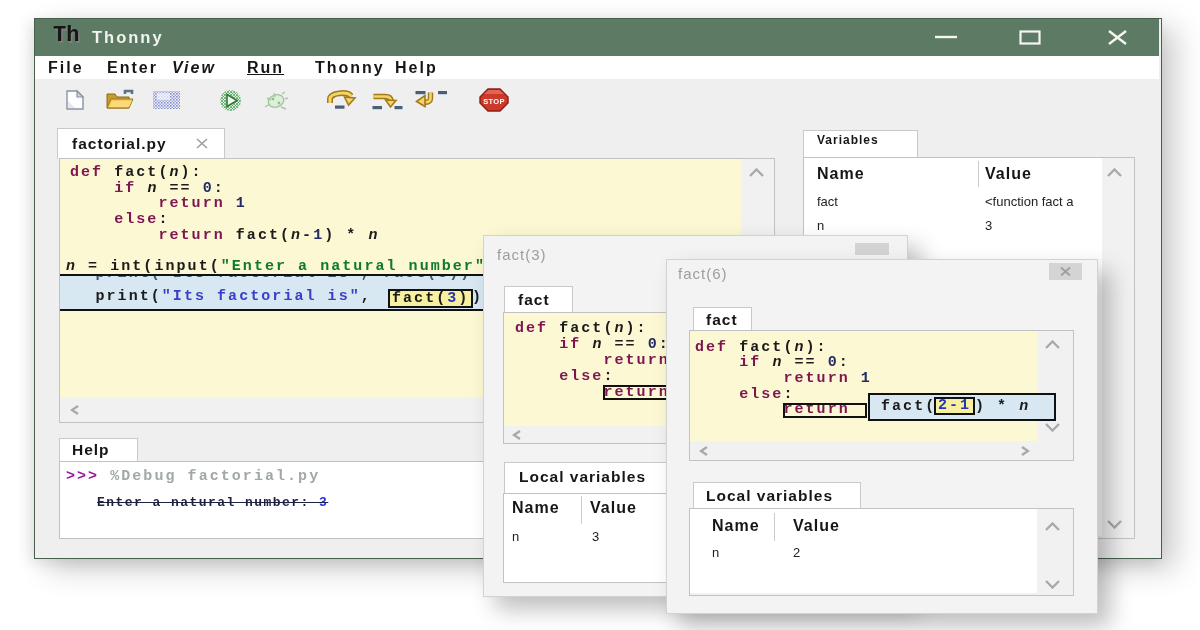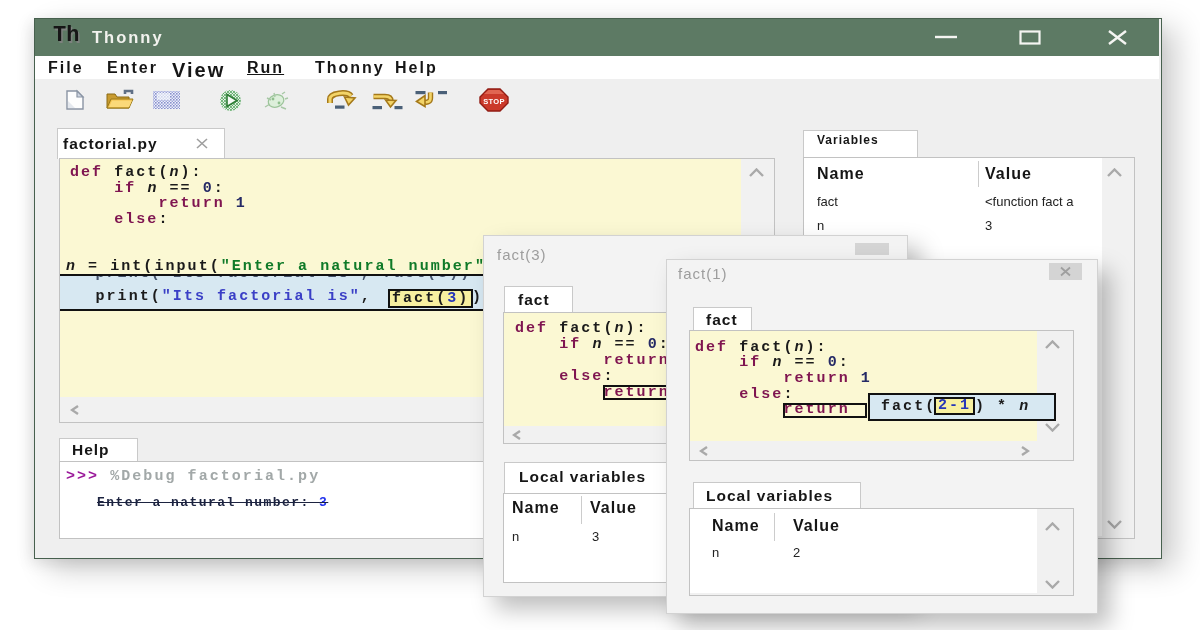--- a/index.html
+++ b/index.html
@@ -35,21 +35,21 @@
 <svg class="abs" style="left:1019px;top:30px;" width="22" height="15">
     <rect x="1.5" y="1.5" width="19" height="12" fill="none" stroke="#f5f5f2" stroke-width="2.2"></rect>
   </svg>
 <svg class="abs" style="left:1107px;top:29px;" width="21" height="17">
     <path d="M2,2 L19,15 M19,2 L2,15" stroke="#f5f5f2" stroke-width="2.4"></path>
   </svg>
 
 <div class="abs" style="left:35px;top:56px;width:1124px;height:23px;background:#ffffff;"></div>
 <div class="abs ui" style="left:48px;top:59px;font-size:16px;letter-spacing:2px;">File</div>
 <div class="abs ui" style="left:107px;top:59px;font-size:16px;letter-spacing:2px;">Enter</div>
-<div class="abs ui" style="left:172px;top:59px;font-size:20px;letter-spacing:2px;">View</div>
+<div class="abs ui" style="left:172px;top:59px;font-size:16px;letter-spacing:2px;font-style:italic;">View</div>
 <div class="abs ui" style="left:247px;top:59px;font-size:16px;letter-spacing:2px;text-decoration:underline;">Run</div>
 <div class="abs ui" style="left:315px;top:59px;font-size:16px;letter-spacing:2px;">Thonny</div>
 <div class="abs ui" style="left:395px;top:59px;font-size:16px;letter-spacing:2px;">Help</div>
 
 <svg class="abs" style="left:64px;top:89px;" width="24" height="22">
   <path d="M3,2 L13,2 L19,8 L19,20 L3,20 Z" fill="#fdfdfd" stroke="#8a94a4" stroke-width="1.4"></path>
   <path d="M13,2 L13,8 L19,8 Z" fill="#cfd6e2" stroke="#8a94a4" stroke-width="1.2"></path>
   <path d="M4,19 L4,12 L11,19 Z" fill="#e4e8ee"></path>
 </svg>
 <svg class="abs" style="left:105px;top:88px;" width="34" height="24">
@@ -107,32 +107,33 @@
   <rect x="24" y="4" width="9" height="3.2" fill="#4a6078"></rect>
 </svg>
 <svg class="abs" style="left:478px;top:88px;" width="32" height="24">
   <path d="M10,1 L22,1 L30,9 L30,15 L22,23 L10,23 L2,15 L2,9 Z" fill="#cb3a2b" stroke="#921d15" stroke-width="1.4"></path>
   <path d="M10.5,2 L21.5,2 L26,6 L6,6 Z" fill="#e06552"></path>
   <text x="16" y="15.5" text-anchor="middle" font-family="Liberation Sans" font-weight="bold" font-size="7.5" fill="#ffffff" letter-spacing="0.3">STOP</text>
 </svg>
 
 <div class="abs" style="left:57px;top:128px;width:166px;height:30px;background:#ffffff;
      border:1px solid #c9c9c9;border-bottom:none;"></div>
-<div class="abs ui" style="left:63px;top:135px;font-size:15.5px;text-align:right;">factorial.py</div>
+<div class="abs ui" style="left:72px;top:135px;font-size:15.5px;text-align:right;">factorial.py</div>
 <svg class="abs" style="left:196px;top:138px;" width="12" height="11">
     <path d="M1,1 L11,10 M11,1 L1,10" stroke="#9f9f9f" stroke-width="1.6"></path>
   </svg>
 
 <div class="abs" style="left:59px;top:158px;width:714px;height:263px;background:#f1f1f1;border:1px solid #c2c2c2;"></div>
 <div class="abs" id="editor" style="left:60px;top:159px;width:681px;height:238px;background:#fbf8d3;overflow:hidden;">
 
   <div class="line mono" style="left:10px;top:6px;"><span class="kw">def</span> fact(<span class="it">n</span>):</div>
   <div class="line mono" style="left:10px;top:21.7px;">    <span class="kw">if</span> <span class="it">n</span> == <span class="numd">0</span>:</div>
   <div class="line mono" style="left:10px;top:37.4px;">        <span class="kw">return</span> <span class="numd">1</span></div>
   <div class="line mono" style="left:10px;top:53.1px;">    <span class="kw">else</span>:</div>
+  <div class="line mono" style="left:10px;top:68.8px;">        <span class="kw">return</span> fact(<span class="it">n</span>-<span class="numd">1</span>) * <span class="it">n</span></div>
   <div class="line mono" style="left:6px;top:100.2px;"><span class="it">n</span> = int(input(<span class="sg">"Enter a natural number"</span>))</div>
 
   <div class="abs" style="left:-2.5px;top:115px;width:690px;height:33px;background:#d7e8f2;border:2px solid #111111;overflow:hidden;">
      <div class="line mono" style="left:36px;top:-10.5px;color:#2c3a55;opacity:0.85;">print("Its factorial is", fact(3))</div>
      <div class="line mono" style="left:36px;top:13px;">print(<span class="sb">"Its factorial is"</span>, </div>
   </div>
   <div class="abs mono" style="left:328px;top:130px;background:#f7f0a0;border:2px solid #111;height:15px;line-height:15px;padding:0 2px;">fact(<span class="num">3</span>)</div>
   <div class="abs mono" style="left:412px;top:130px;">)</div>
 </div>
 
@@ -190,21 +191,21 @@
 <div class="abs ui" style="left:519px;top:468px;font-size:15.5px;z-index:6;">Local variables</div>
 <div class="abs" style="left:503px;top:493px;width:382px;height:88px;background:#ffffff;border:1px solid #c2c2c2;z-index:5;"></div>
 <div class="abs ui" style="left:512px;top:499px;font-size:16px;z-index:6;">Name</div>
 <div class="abs ui" style="left:590px;top:499px;font-size:16px;z-index:6;">Value</div>
 <div class="abs" style="left:581px;top:496px;width:1px;height:28px;background:#cccccc;z-index:6;"></div>
 <div class="abs" style="left:512px;top:529px;font-size:13px;color:#222;z-index:6;">n</div>
 <div class="abs" style="left:592px;top:529px;font-size:13px;color:#222;z-index:6;">3</div>
 
 <div class="abs" style="left:666px;top:259px;width:430px;height:353px;background:#f3f3f3;
      border:1px solid #d2d2d2;box-shadow:12px 12px 22px rgba(0,0,0,0.26);z-index:10;"></div>
-<div class="abs" style="left:678px;top:265px;font-size:15px;color:#9d9d9d;letter-spacing:1px;z-index:10;">fact(1)</div>
+<div class="abs" style="left:678px;top:265px;font-size:15px;color:#9d9d9d;letter-spacing:1px;z-index:10;">fact(6)</div>
 <div class="abs" style="left:1049px;top:263px;width:33px;height:17px;background:#d4d4d4;z-index:10;"></div>
 <svg class="abs" style="left:1059px;top:266px;z-index:10;" width="13" height="11">
     <path d="M2,1.5 L11,9.5 M11,1.5 L2,9.5" stroke="#9f9f9f" stroke-width="1.8"></path>
   </svg>
 <div class="abs" style="left:693px;top:307px;width:57px;height:24px;background:#ffffff;border:1px solid #c9c9c9;border-bottom:none;z-index:10;"></div>
 <div class="abs ui" style="left:706px;top:311px;font-size:15.5px;z-index:11;">fact</div>
 <div class="abs" style="left:689px;top:330px;width:383px;height:129px;background:#f1f1f1;border:1px solid #c2c2c2;z-index:10;"></div>
 <div class="abs" id="ed2" style="left:690px;top:331px;width:347px;height:110px;background:#fbf8d3;overflow:hidden;z-index:10;">
 
   <div class="line mono" style="left:5px;top:8.6px;"><span class="kw">def</span> fact(<span class="it">n</span>):</div>

